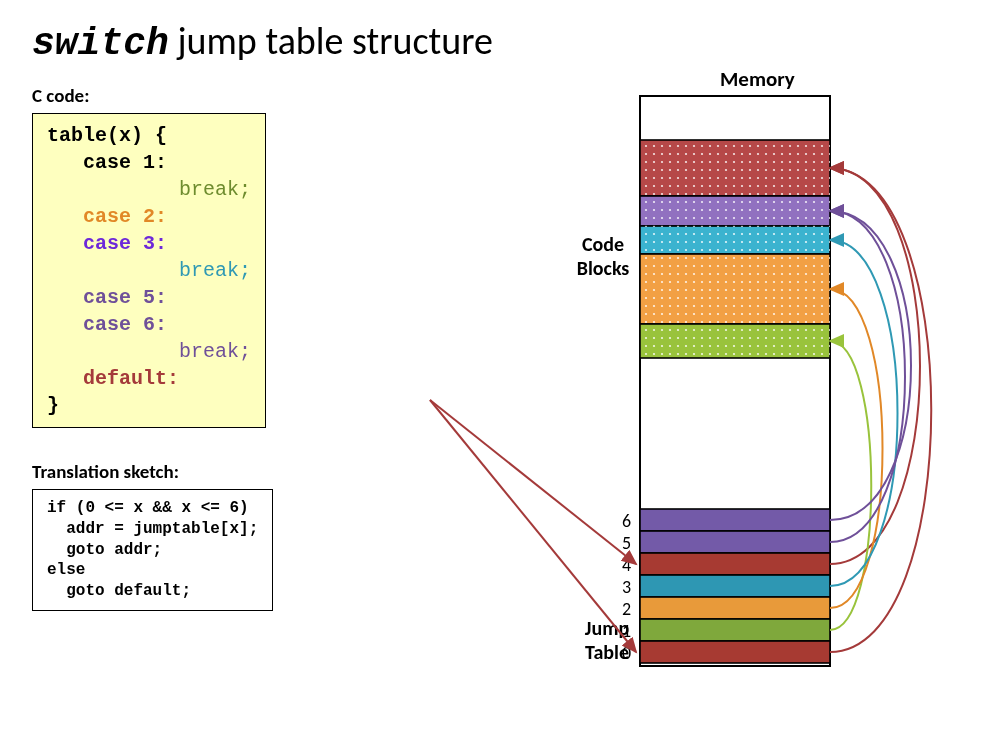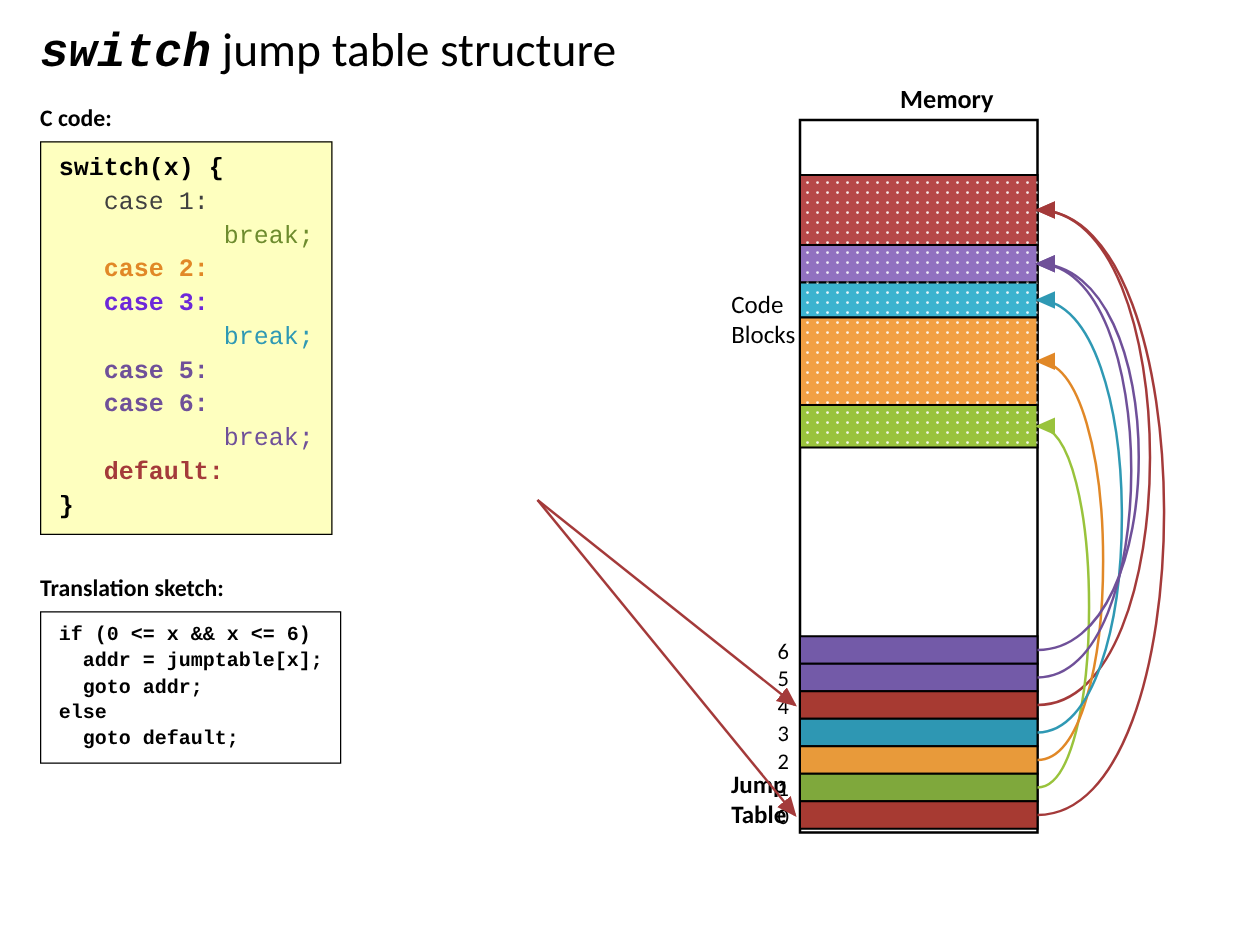--- a/index.html
+++ b/index.html
@@ -8,36 +8,36 @@
   h1 .kw{font-family:"Courier New",monospace;font-weight:bold;font-style:italic}
   .sub{font-size:19px;font-weight:bold;margin:6px 0 6px 0}
   .codebox{border:1.5px solid #000;padding:8px 14px;background:#feffbf;
            font-family:"Courier New",monospace;font-size:20px;line-height:1.35;
            white-space:pre;display:inline-block}
   .sketchbox{border:1.5px solid #000;padding:8px 14px;background:#fff;
              font-family:"Courier New",monospace;font-size:16px;line-height:1.3;
              white-space:pre;display:inline-block}
   .left{position:absolute;left:32px;top:78px;width:470px}
   .memlabel{position:absolute;left:720px;top:66px;font-size:21px;font-weight:bold}
-  .cblabel{position:absolute;left:585px;top:232px;font-size:20px;font-weight:normal;width:80px}
+  .cblabel{position:absolute;left:563px;top:232px;font-size:20px;font-weight:bold;text-align:center;width:80px}
   .jtlabel{position:absolute;left:567px;top:616px;font-size:20px;font-weight:bold;text-align:center;width:80px}
   svg.memsvg{position:absolute;left:620px;top:96px;overflow:visible}
   svg.arrowsvg{position:absolute;left:0;top:0;overflow:visible;pointer-events:none}
   .jtnum{position:absolute;font-size:18px;font-family:Calibri,Arial,sans-serif}
 </style>
 </head>
 <body>
 
 <div class="page">
   <h1><span class="kw">switch</span><span> jump table structure</span></h1>
 
   <div class="left">
     <div class="sub">C code:</div>
-    <div class="codebox" id="ccode"><span style="color:#000;font-weight:bold">switch(x) {</span>
-<span style="color:#404040;font-weight:normal">   case 1:</span><span style="color:#6e8c2e"> <some code=""></some></span>
+    <div class="codebox" id="ccode"><span style="color:#000;font-weight:bold">table(x) {</span>
+<span style="color:#000000;font-weight:bold">   case 1:</span><span style="color:#6e8c2e"> <some code=""></some></span>
 <span style="color:#6e8c2e">           break;</span>
 <span style="color:#e18827;font-weight:bold">   case 2:</span><span style="color:#e18827"> <some code=""></some></span>
 <span style="color:#6d28d9;font-weight:bold">   case 3:</span><span style="color:#2f99b4"> <some code=""></some></span>
 <span style="color:#2f99b4">           break;</span>
 <span style="color:#6f5099;font-weight:bold">   case 5:</span>
 <span style="color:#6f5099;font-weight:bold">   case 6:</span><span style="color:#6f5099"> <some code=""></some></span>
 <span style="color:#6f5099">           break;</span>
 <span style="color:#a43a3a;font-weight:bold">   default:</span><span style="color:#a43a3a"> <some code=""></some></span>
 <span style="color:#000;font-weight:bold">}</span></div>
     <div class="sub" style="margin-top:32px">Translation sketch:</div>

